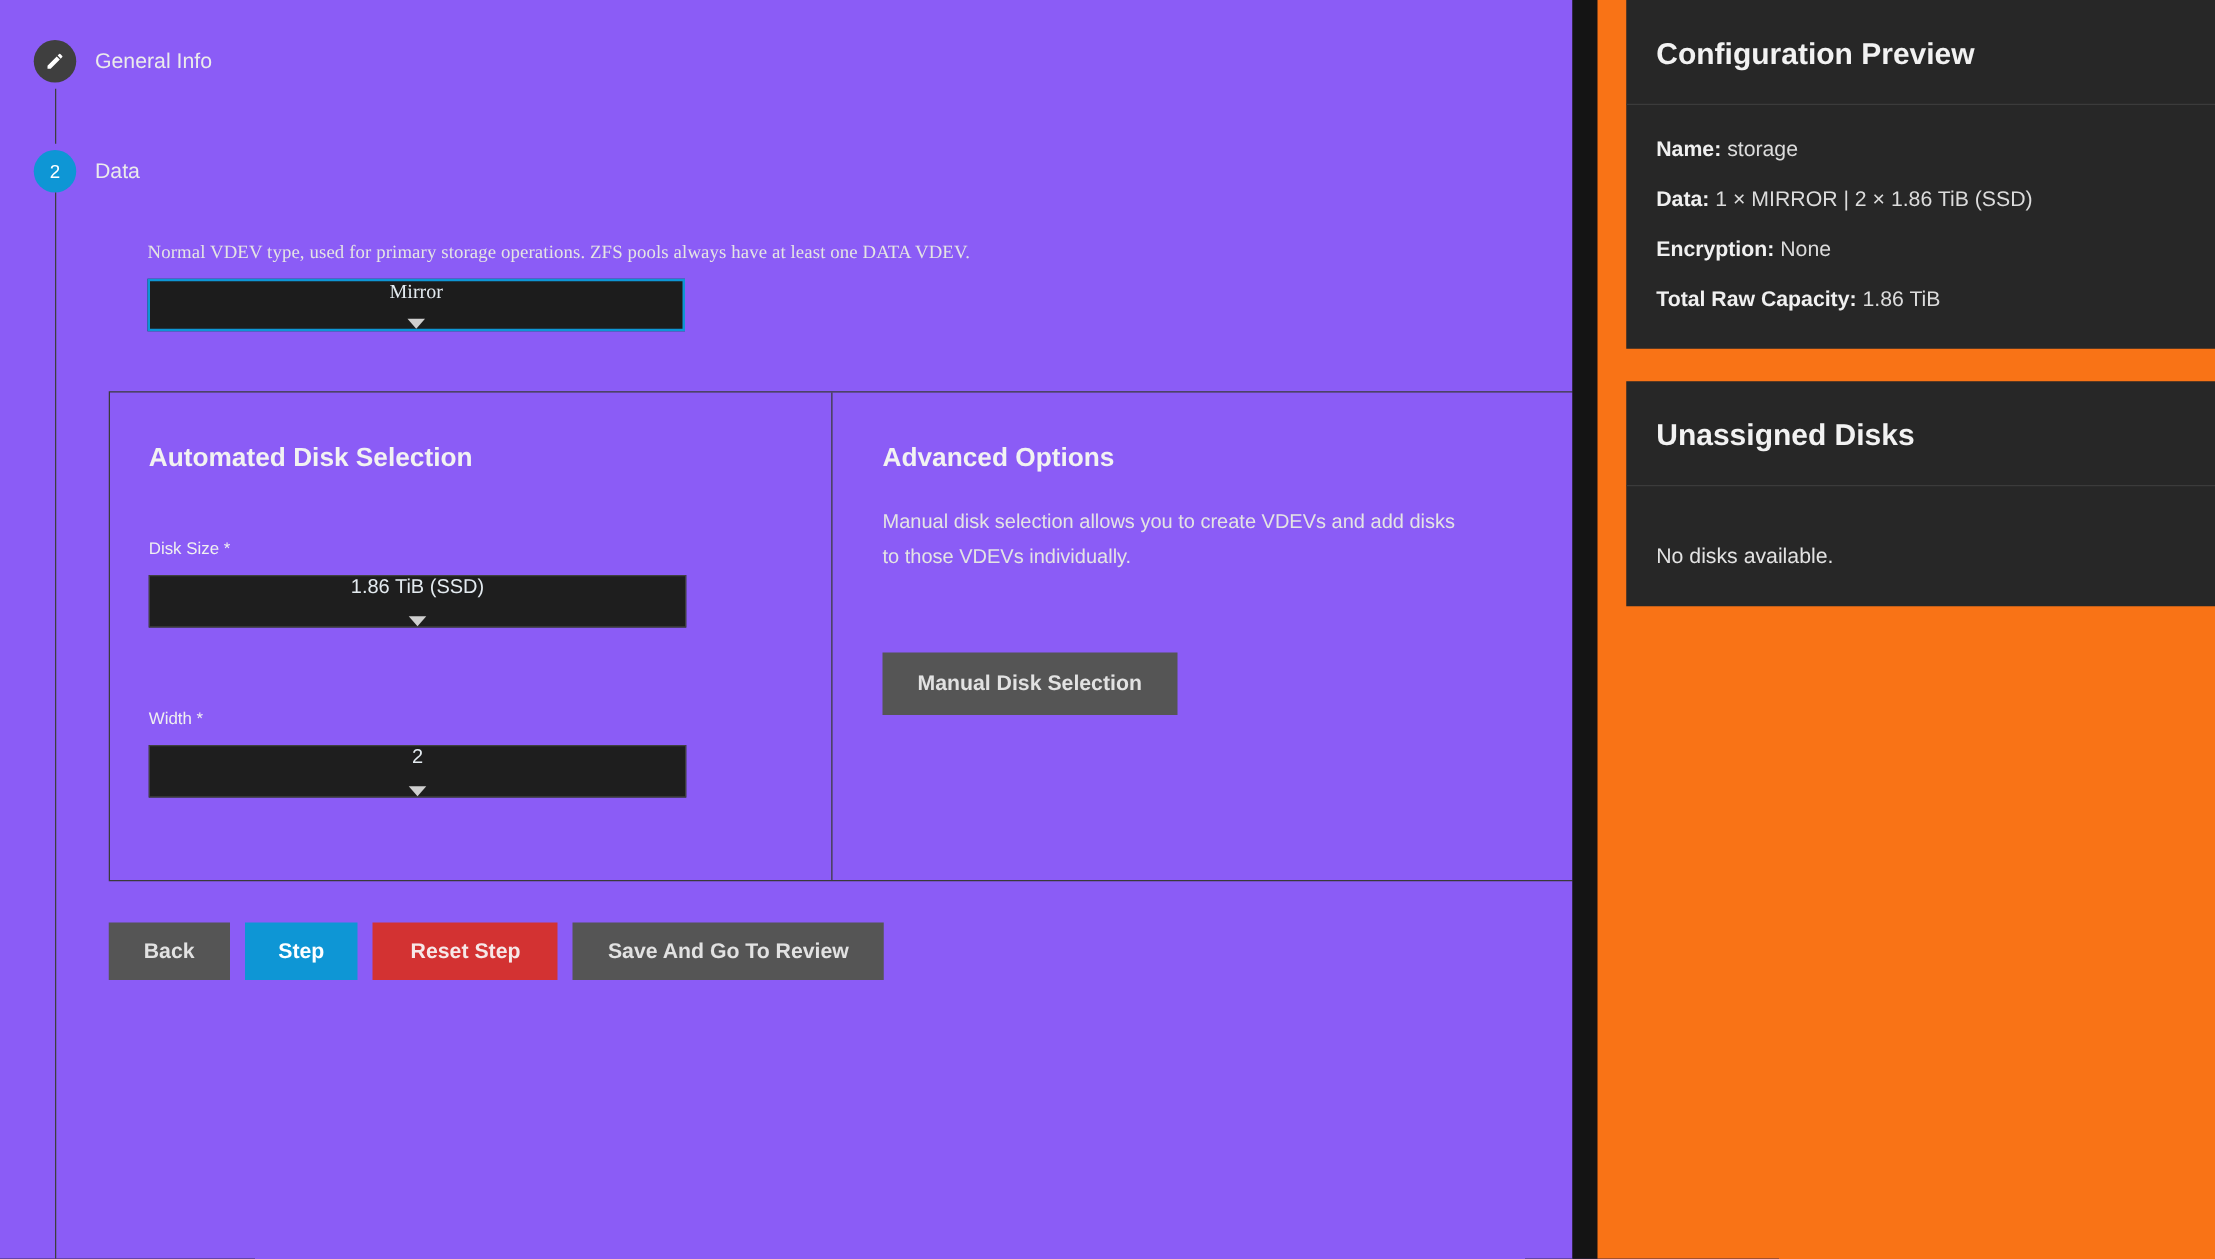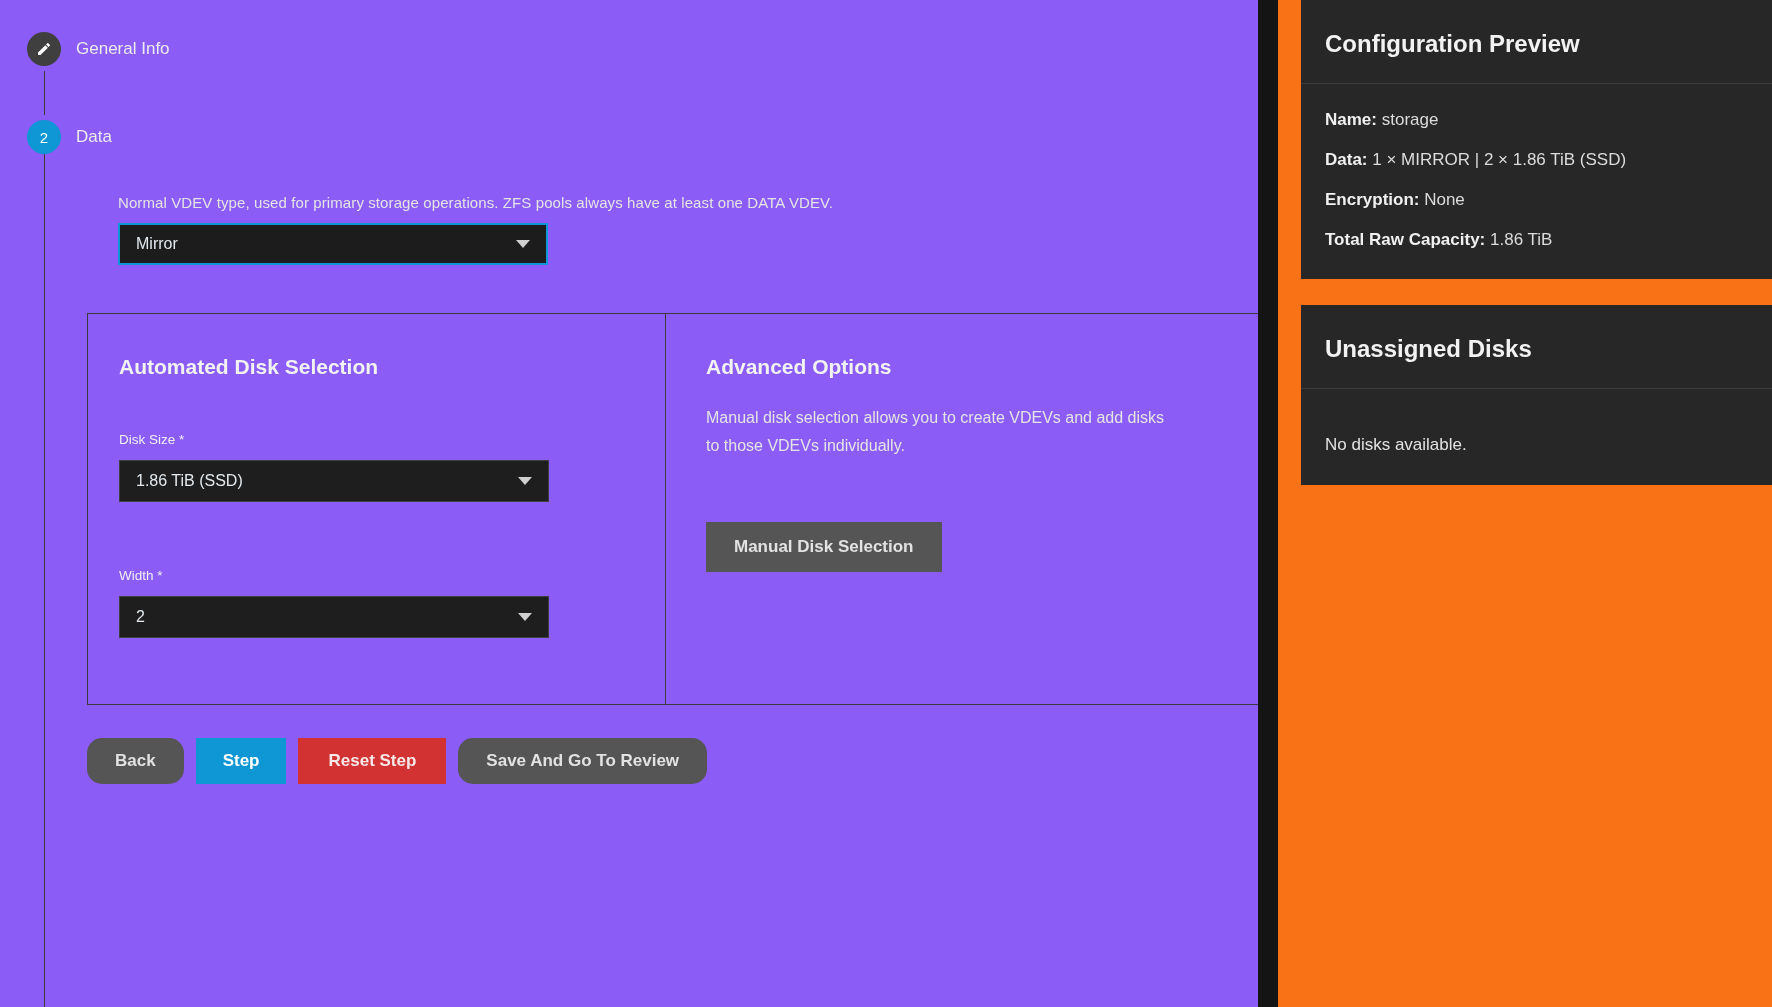--- a/index.html
+++ b/index.html
@@ -33,36 +33,36 @@
   .step-circle svg{width:16px;height:16px;fill:#ffffff;}
   .step-number{color:#ffffff;font-size:15px;}
   .step-label{margin-left:15px;font-size:17px;color:#ebebeb;}
   .connector{width:1px;height:44px;background:#3d3d3d;margin:5px 0 5px 17px;}
 
   .step-body{
     margin-left:17px;flex:1;
     border-left:1px solid #3d3d3d;
     padding:40px 0 0 42px;
   }
-  .inner{padding-left:31px;}
+  .inner{padding-left:31px;font-family:Liberation Serif, serif;}
   .desc{font-size:15px;color:#e4e4e4;letter-spacing:.1px;}
   .label-row{margin-top:46px;display:flex;align-items:center;gap:14px;}
   .field-label{font-size:13.5px;color:#f0f0f0;}
   .help{
     width:20px;height:20px;border-radius:50%;
     border:2px solid #dcdcdc;color:#dcdcdc;
     font-size:12.5px;font-weight:bold;
     display:flex;align-items:center;justify-content:center;
     cursor:pointer;
   }
   .select{
     width:430px;height:42px;margin-top:12px;
     background:#1e1e1e;border:1px solid #404040;
     display:flex;align-items:center;justify-content:space-between;
-    padding:0 16px;font-size:16px;color:#e3eaef;cursor:pointer;
+    padding:0 16px;font-size:16px;color:#e3eaef;cursor:pointer;flex-direction:column;
   }
   .select.focused{border:2px solid var(--accent);background:#1c1c1c;}
   .arrow{
     width:0;height:0;
     border-left:7px solid transparent;border-right:7px solid transparent;
     border-top:8px solid #cfcfcf;
   }
 
   .fieldset{
     margin-top:48px;width:1175px;
@@ -79,21 +79,21 @@
     border:none;cursor:pointer;color:#ffffff;
     font-family:inherit;font-size:17px;font-weight:700;
     height:46px;padding:0 27px;
   }
   .btn.gray{background:var(--btn-gray);color:#e2e2e2;}
   .btn.blue{background:var(--accent);}
   .btn.red{background:var(--danger);color:#f6e8e8;}
   .manual-btn{margin-top:62px;height:50px;padding:0 28px;}
   .actions{margin-top:33px;display:flex;gap:12px;}
   .actions .btn.red{padding:0 30px;}
-  .actions .btn.gray{padding:0 28px;border-radius:15px;}
+  .actions .btn.gray{padding:0 28px;}
 
   
   .gutter{width:20px;height:100%;background:#141414;}
   .sidebar{
     width:494px;height:100%;
     background:#f97316;
     padding-left:23px;
   }
   .card{background:#272727;}
   .card + .card{margin-top:26px;}

